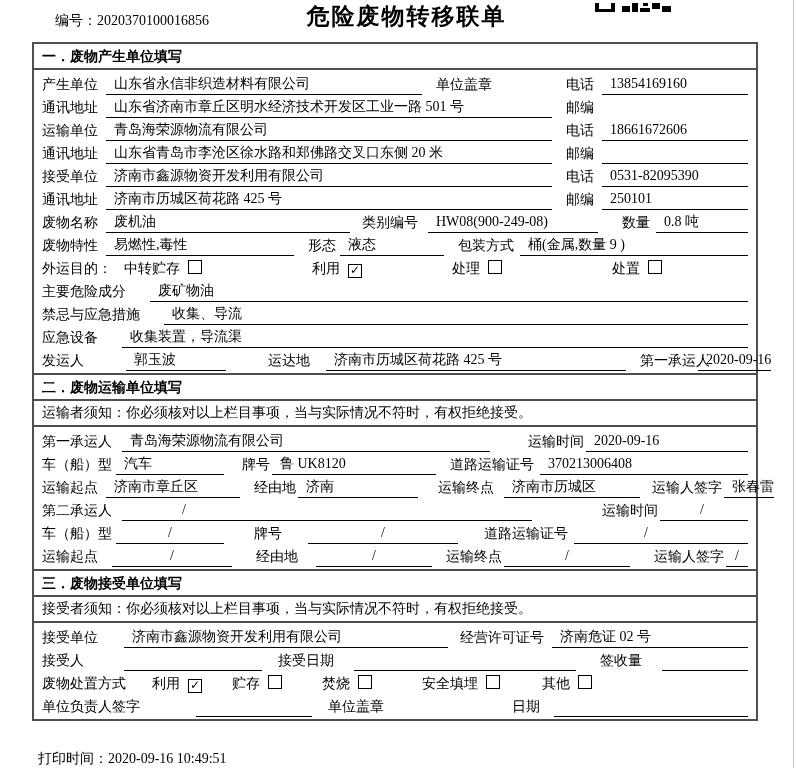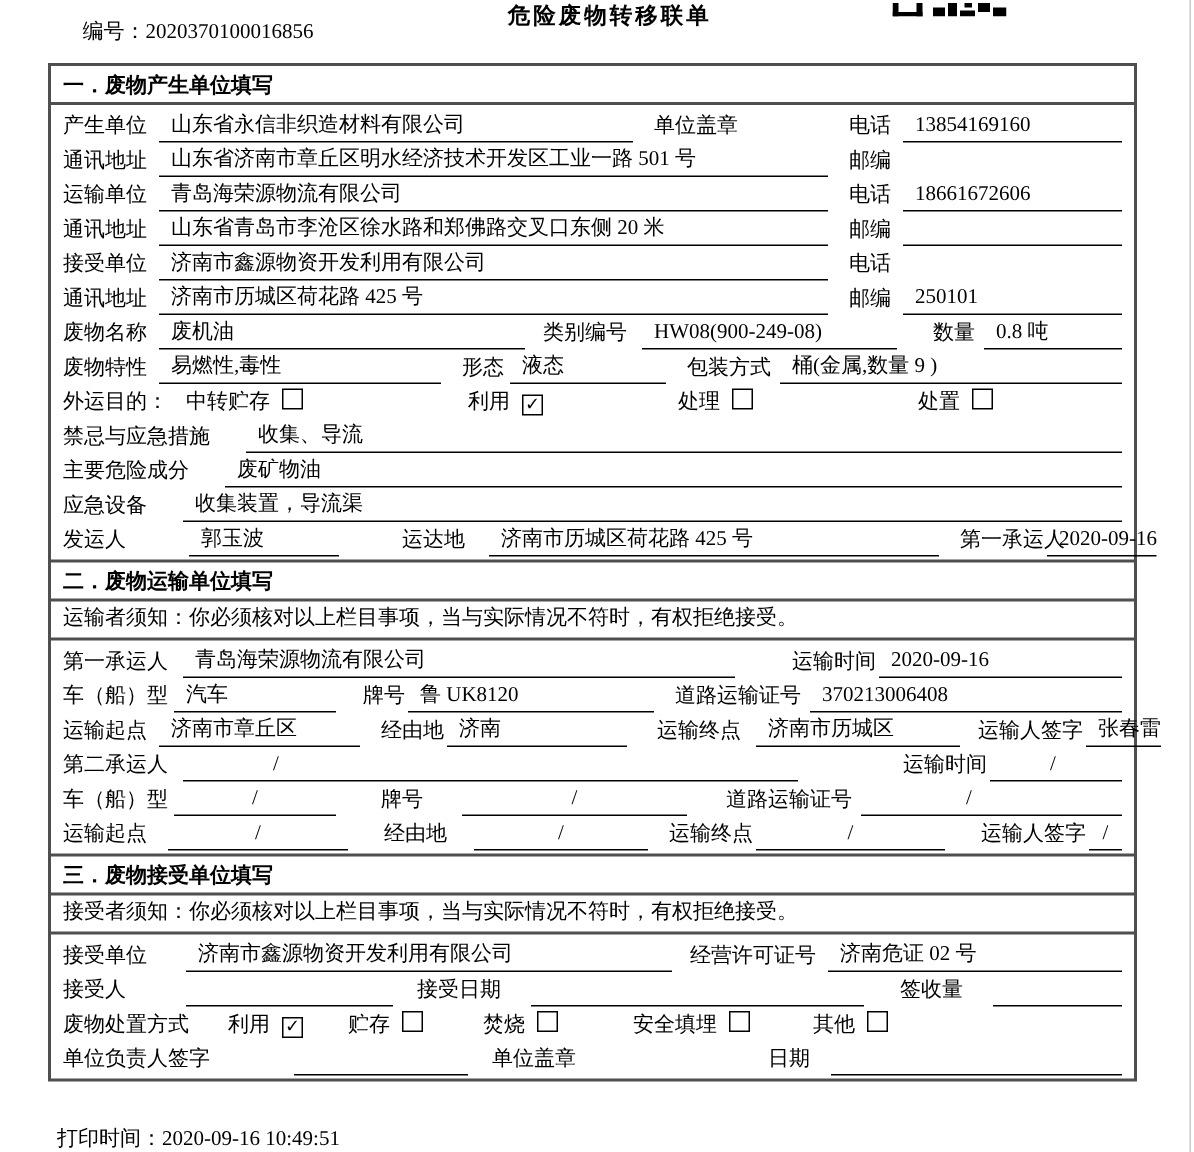--- a/index.html
+++ b/index.html
@@ -7,21 +7,21 @@
     width:796px;height:768px;background:#fff;color:#000;
     font-family:"Liberation Serif","DejaVu Serif",serif;
     font-size:14px;position:relative;overflow:hidden;
   }
   body::after{content:"";position:absolute;top:0;bottom:0;right:2px;width:1px;background:#c9c9c9;}
   .hdr{position:relative;height:42px;margin-left:17px;}
   .serial{position:absolute;left:38px;top:12px;font-size:14px;white-space:nowrap;}
   .title{
     position:absolute;left:0;right:0;top:1px;text-align:center;
     font-family:"Liberation Sans","DejaVu Sans",sans-serif;
-    font-size:15px;font-weight:bold;letter-spacing:2px;
+    font-size:23px;font-weight:bold;letter-spacing:2px;
   }
   .qr{position:absolute;left:578px;top:0;}
   .form-table{
     position:absolute;left:32px;top:42px;width:726px;
     border:2px solid #4f4f4f;box-sizing:border-box;background:#fff;
   }
   .sec-header{
     height:22px;line-height:22px;padding:1px 0 1px 8px;
     font-family:"Liberation Sans","DejaVu Sans",sans-serif;
     font-weight:bold;font-size:14px;
@@ -101,20 +101,21 @@
       <span class="lbl" style="width:64px">通讯地址</span>
       <span class="u" style="width:438px">山东省青岛市李沧区徐水路和郑佛路交叉口东侧 20 米</span>
       <span class="lbl" style="width:36px;margin-left:14px">邮编</span>
       <span class="u fx"></span>
     </div>
 
     <div class="row">
       <span class="lbl" style="width:64px">接受单位</span>
       <span class="u" style="width:438px">济南市鑫源物资开发利用有限公司</span>
       <span class="lbl" style="width:36px;margin-left:14px">电话</span>
+      <span class="u fx">0531-82095390</span>
     </div>
 
     <div class="row">
       <span class="lbl" style="width:64px">通讯地址</span>
       <span class="u" style="width:438px">济南市历城区荷花路 425 号</span>
       <span class="lbl" style="width:36px;margin-left:14px">邮编</span>
       <span class="u fx">250101</span>
     </div>
 
     <div class="row">
@@ -137,27 +138,27 @@
 
     <div class="row">
       <span class="lbl" style="width:82px">外运目的：</span>
       <span class="opt" style="width:188px"><span>中转贮存</span><span class="box"></span></span>
       <span class="opt" style="width:140px"><span>利用</span><span class="box">✓</span></span>
       <span class="opt" style="width:160px"><span>处理</span><span class="box"></span></span>
       <span class="opt"><span>处置</span><span class="box"></span></span>
     </div>
 
     <div class="row">
+      <span class="lbl" style="width:108px">主要危险成分</span>
+      <span class="u fx">废矿物油</span>
+    </div>
+
+    <div class="row">
       <span class="lbl" style="width:122px">禁忌与应急措施</span>
       <span class="u fx">收集、导流</span>
-    </div>
-
-    <div class="row">
-      <span class="lbl" style="width:108px">主要危险成分</span>
-      <span class="u fx">废矿物油</span>
     </div>
 
     <div class="row">
       <span class="lbl" style="width:80px">应急设备</span>
       <span class="u fx">收集装置，导流渠</span>
     </div>
 
     <div class="row">
       <span class="lbl" style="width:56px">发运人</span>
       <span class="u" style="width:92px;margin-left:28px">郭玉波</span>

